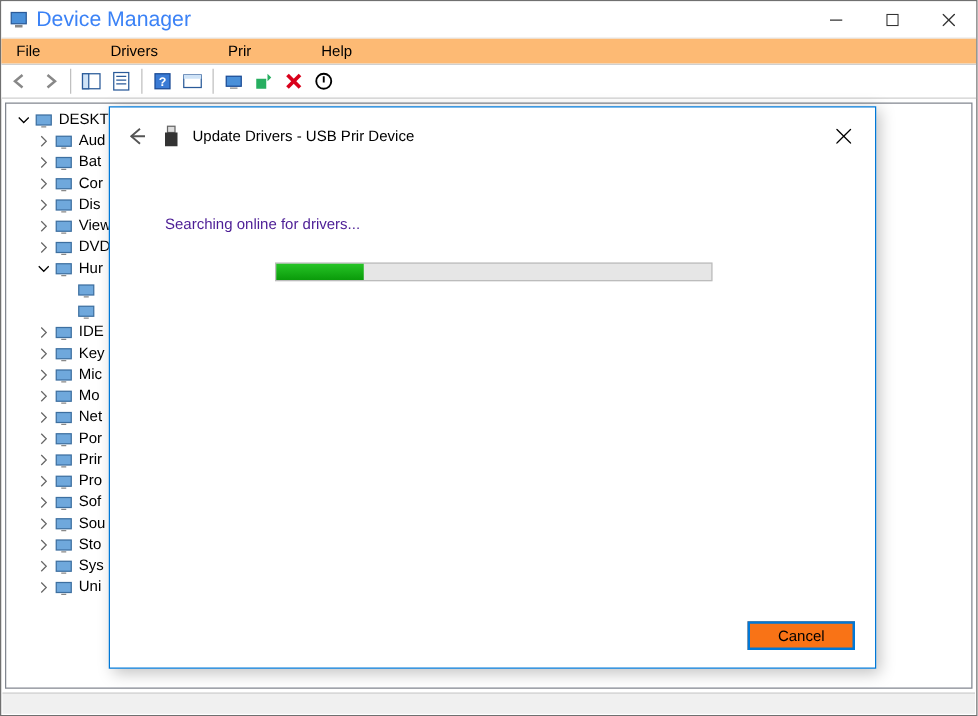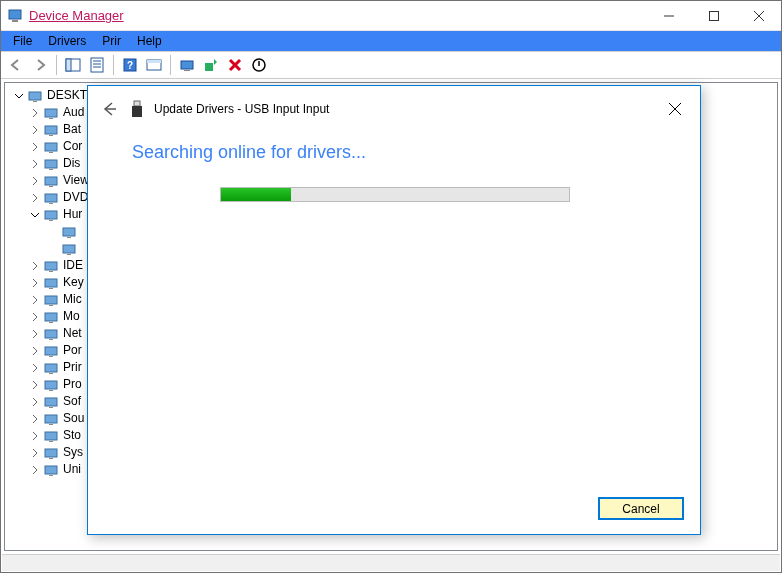--- a/index.html
+++ b/index.html
@@ -17,35 +17,36 @@
   
   .titlebar {
     height: 30px;
     display: flex;
     align-items: center;
     background: #fff;
     border-bottom: 1px solid #e5e5e5;
     padding-left: 6px;
   }
   .titlebar .app-icon { width:16px; height:16px; margin-right:6px; }
-  .titlebar .title { flex: 1; color:#be185d; font-size:13px;text-decoration:underline; }
+  .titlebar .title { flex: 1; color:#3b82f6; font-size:17px; }
   .win-controls { display:flex; }
   .win-btn {
     width: 45px; height: 29px;
     display:flex; align-items:center; justify-content:center;
     color:#555;
   }
   .win-btn svg { width:10px; height:10px; }
   
   .menubar {
     height: 20px;
     display:flex;
     align-items:center;
     padding: 0 4px;
-    background:#3b82f6;
+    background:#fdba74;
+    gap:40px;
   }
   .menu-item { padding: 2px 8px; }
   
   .toolbar {
     height: 28px;
     display:flex;
     align-items:center;
     gap: 2px;
     padding: 0 4px;
     border-top:1px solid #d0d0d0;
@@ -111,22 +112,23 @@
     padding: 0 10px;
   }
   .dlg-back { width:22px; height:22px; display:flex; align-items:center; justify-content:center; margin-right:8px;}
   .dlg-icon { width:18px; height:18px; margin-right:8px; display:flex; align-items:center; justify-content:center;}
   .dlg-title { font-size:12px; color:#000; flex:1; }
   .dlg-close { width:30px; height:30px; display:flex; align-items:center; justify-content:center; }
   .dlg-body {
     padding: 10px 44px 0 44px;
   }
   .dlg-status {
-    color:#3b82f6;
-    font-size:18px;
+    color:#4c1d95;
+    font-size:12px;
+    margin-top: 30px;
     margin-bottom: 24px;
   }
   .progress-outer {
     margin-left: 88px;
     width: 350px;
     height: 15px;
     background:#e6e6e6;
     border:1px solid #bcbcbc;
     position:relative;
   }
@@ -137,21 +139,21 @@
   }
   .dlg-buttons {
     position:absolute;
     right: 16px;
     bottom: 14px;
   }
   .dlg-btn {
     min-width: 86px;
     height: 23px;
     border:2px solid #0078d7;
-    background:#fef9c3;
+    background:#f97316;
     font-size:12px;
     display:flex; align-items:center; justify-content:center;
     padding: 0 12px;
   }
 </style>
 </head>
 <body>
 
 <div class="titlebar">
   <span class="app-icon">
@@ -582,21 +584,21 @@
           <path d="M12 3 L5 9 L12 15" fill="none" stroke="#555" stroke-width="1.5"></path>
           <line x1="5" y1="9" x2="16" y2="9" stroke="#555" stroke-width="1.5"></line>
         </svg>
     </div>
     <div class="dlg-icon">
       <svg width="16" height="18" viewBox="0 0 16 18">
           <rect x="5" y="1" width="6" height="5" fill="#ddd" stroke="#666"></rect>
           <rect x="3" y="6" width="10" height="11" fill="#333"></rect>
         </svg>
     </div>
-    <div class="dlg-title">Update Drivers - USB Input Input</div>
+    <div class="dlg-title">Update Drivers - USB Prir Device</div>
     <div class="dlg-close">
       <svg width="12" height="12" viewBox="0 0 12 12">
           <line x1="0" y1="0" x2="12" y2="12" stroke="#000" stroke-width="1"></line>
           <line x1="12" y1="0" x2="0" y2="12" stroke="#000" stroke-width="1"></line>
         </svg>
     </div>
   </div>
   <div class="dlg-body">
     <div class="dlg-status">Searching online for drivers...</div>
     <div class="progress-outer">

